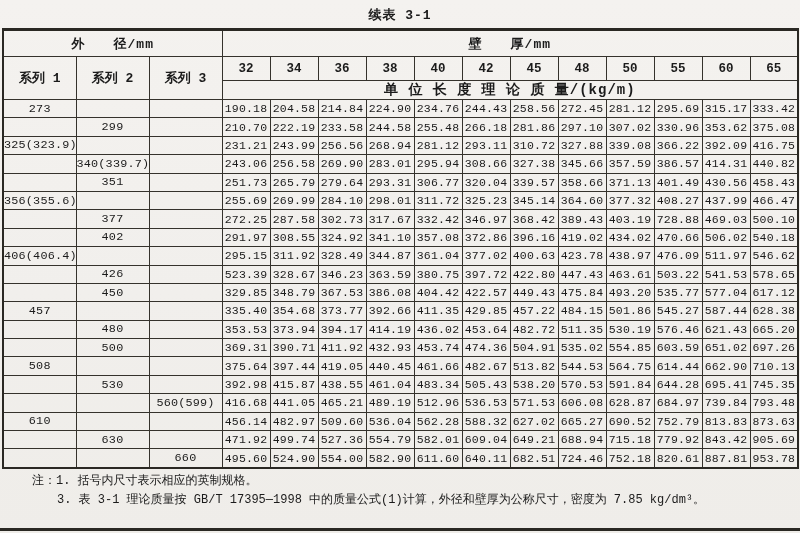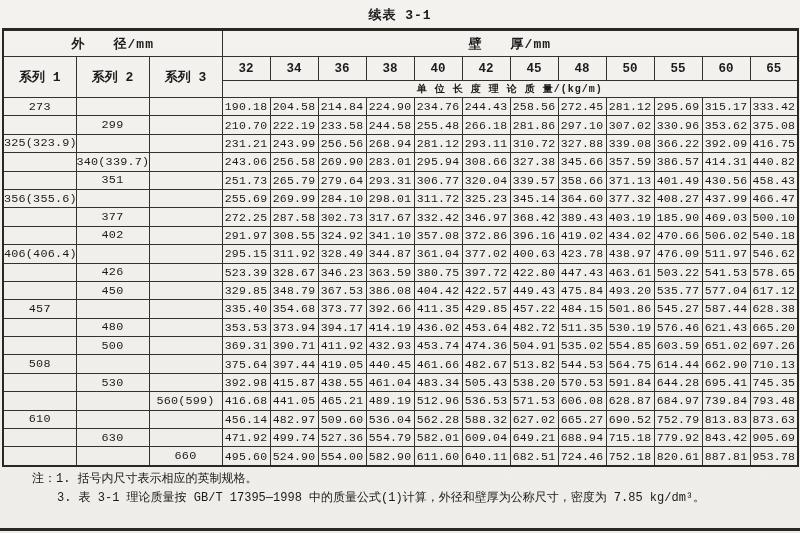--- a/index.html
+++ b/index.html
@@ -33,21 +33,21 @@
     border:1px solid #35322c;
     text-align:center;
     vertical-align:middle;
     padding:0;
     overflow:hidden;
     white-space:nowrap;
   }
   tr.hdr-top th{height:25px;font-size:13px;font-weight:bold;letter-spacing:1px;}
   th.series-hd{font-size:13px;font-weight:bold;}
   tr.hdr-thk th.thk{height:23px;font-size:12.5px;font-weight:bold;margin-top:48px;}
-  tr.hdr-unit th{height:16px;font-size:10px;font-weight:bold;letter-spacing:1px;margin-top:48px;}
+  tr.hdr-unit th{height:16px;font-size:14px;font-weight:bold;letter-spacing:1px;margin-top:48px;}
   tbody td{height:17.4px;font-size:11.5px;letter-spacing:0.2px;}
   tbody td.series-cell{font-size:11.8px;}
   .notes{
     margin-top:3px;
     font-size:12px;
     line-height:19.5px;
   }
   .note-line{padding-left:32px;}
   .note-line.indent{padding-left:57px;}
   .bottom-rule{
@@ -217,21 +217,21 @@
           <td class="series-cell"></td>
           <td>272.25</td>
           <td>287.58</td>
           <td>302.73</td>
           <td>317.67</td>
           <td>332.42</td>
           <td>346.97</td>
           <td>368.42</td>
           <td>389.43</td>
           <td>403.19</td>
-          <td>185.90</td>
+          <td>728.88</td>
           <td>469.03</td>
           <td>500.10</td>
         </tr>
         <tr>
           <td class="series-cell"></td>
           <td class="series-cell">402</td>
           <td class="series-cell"></td>
           <td>291.97</td>
           <td>308.55</td>
           <td>324.92</td>

